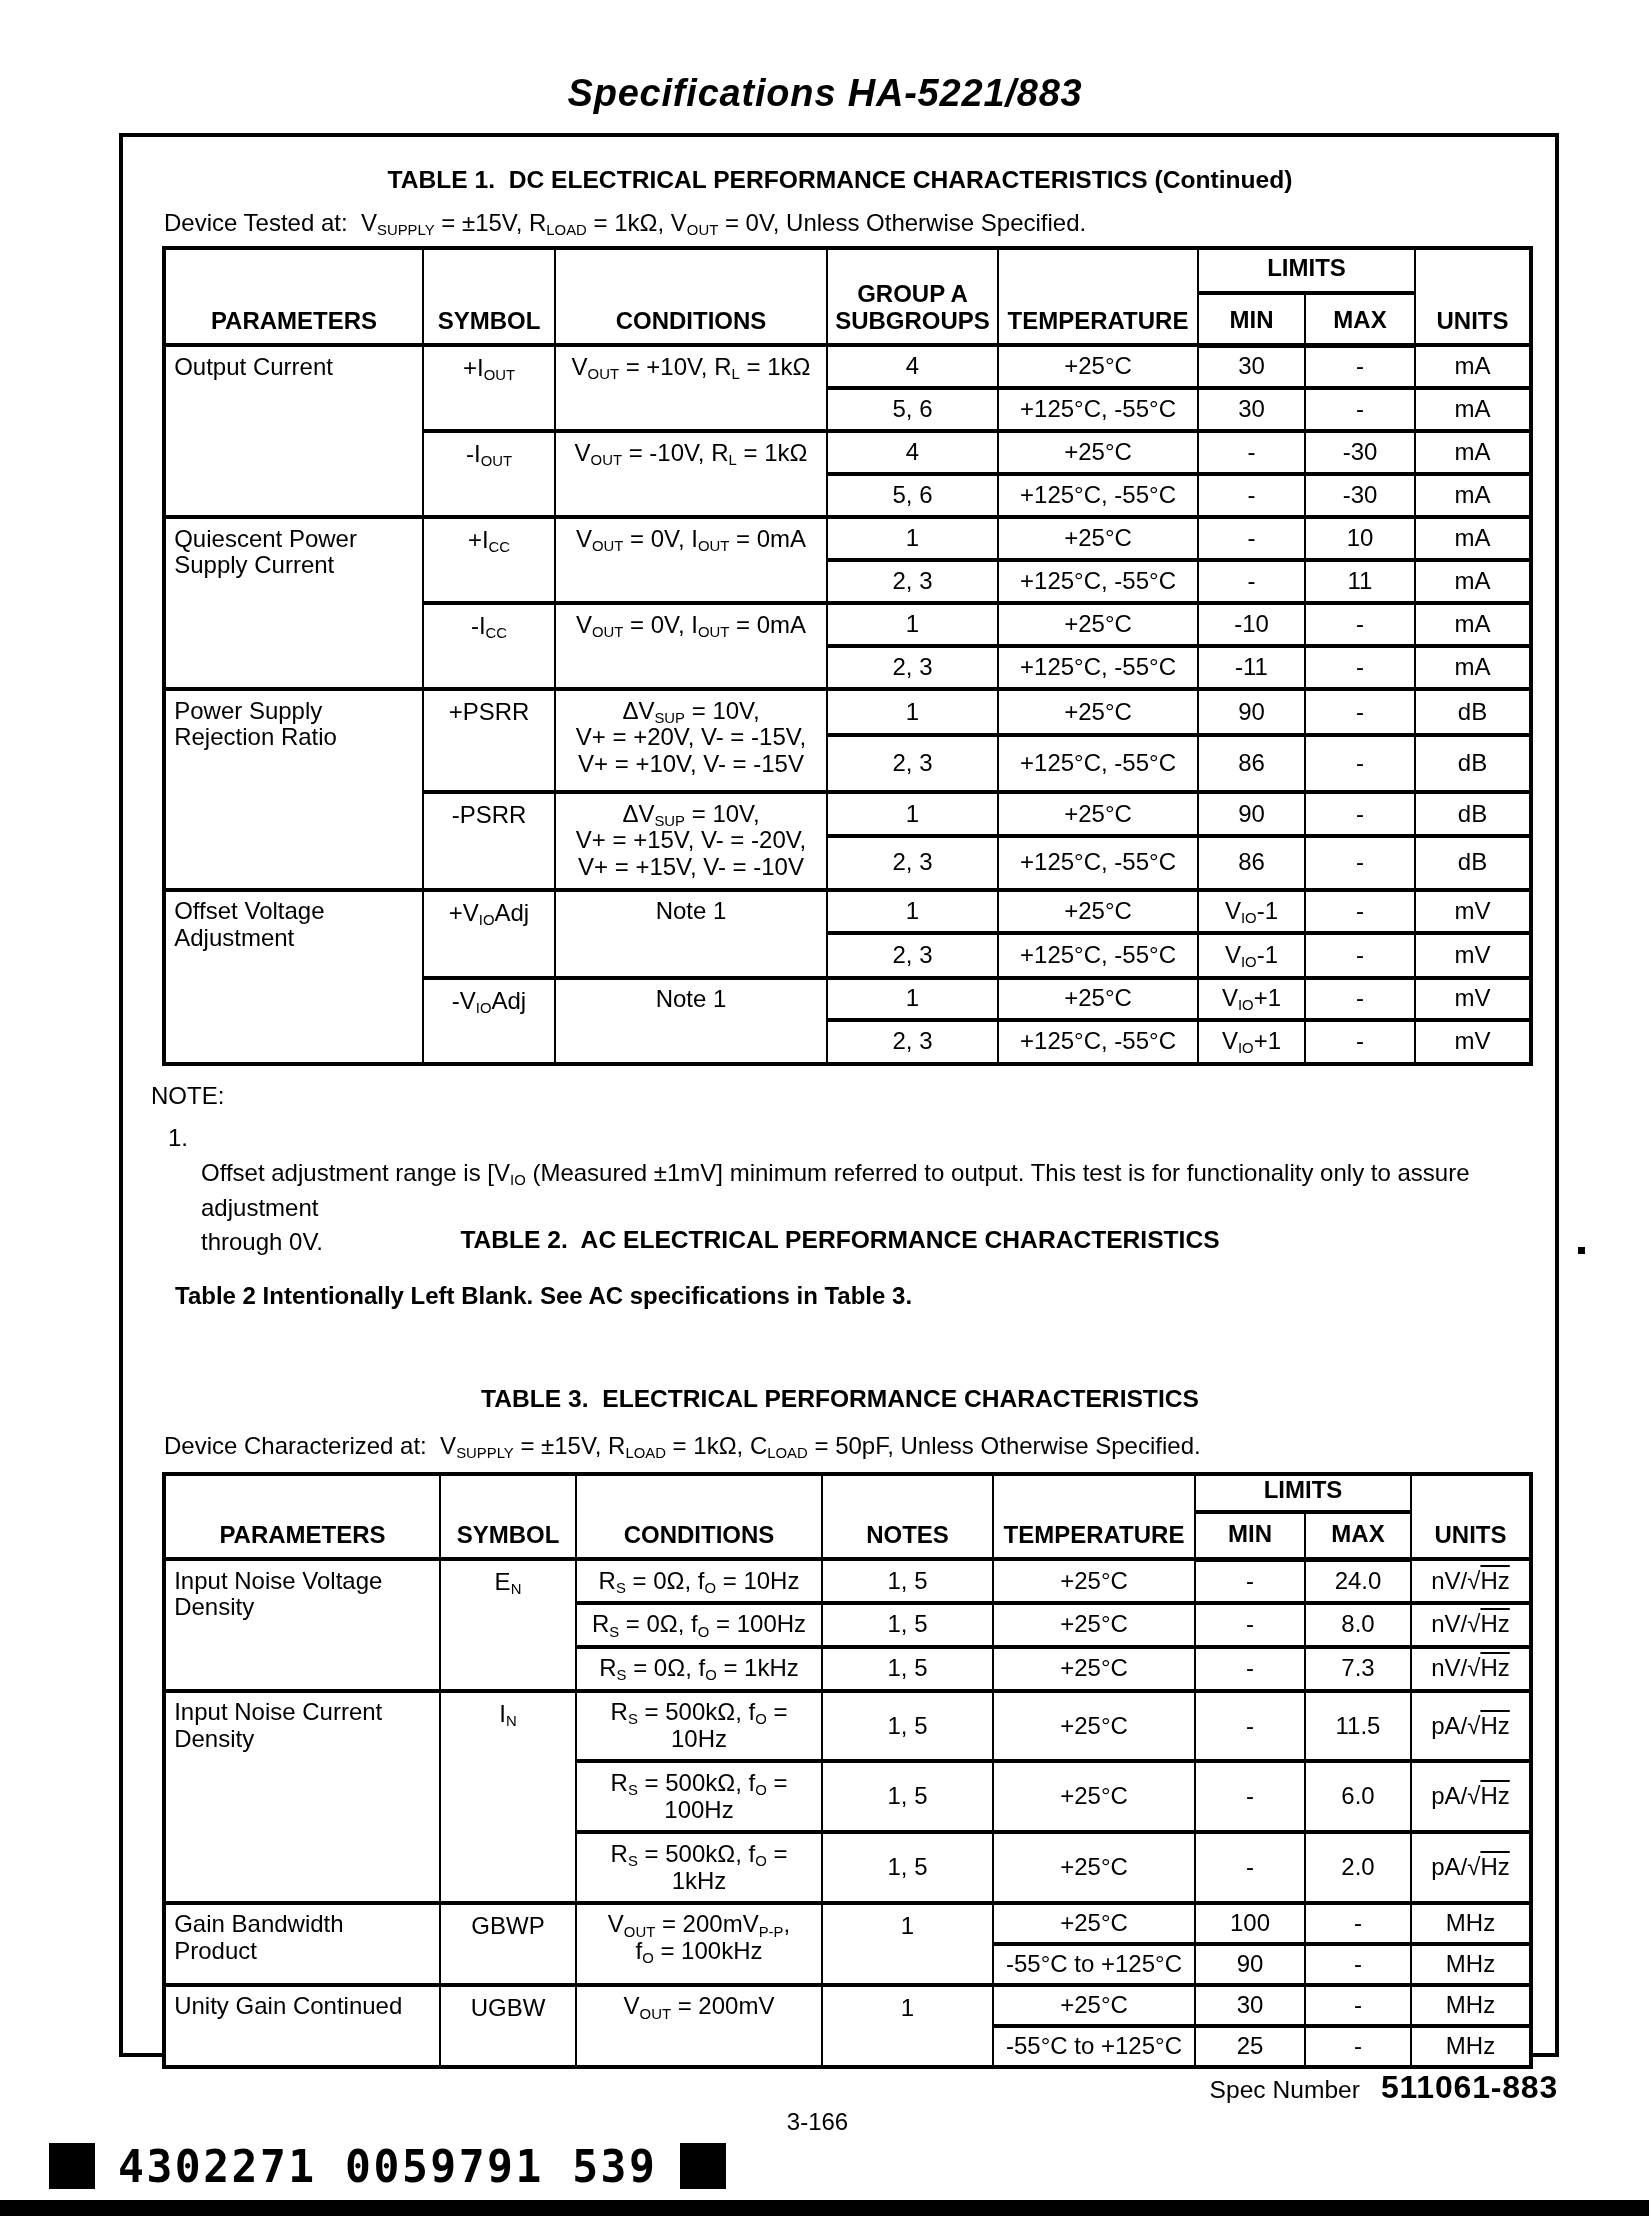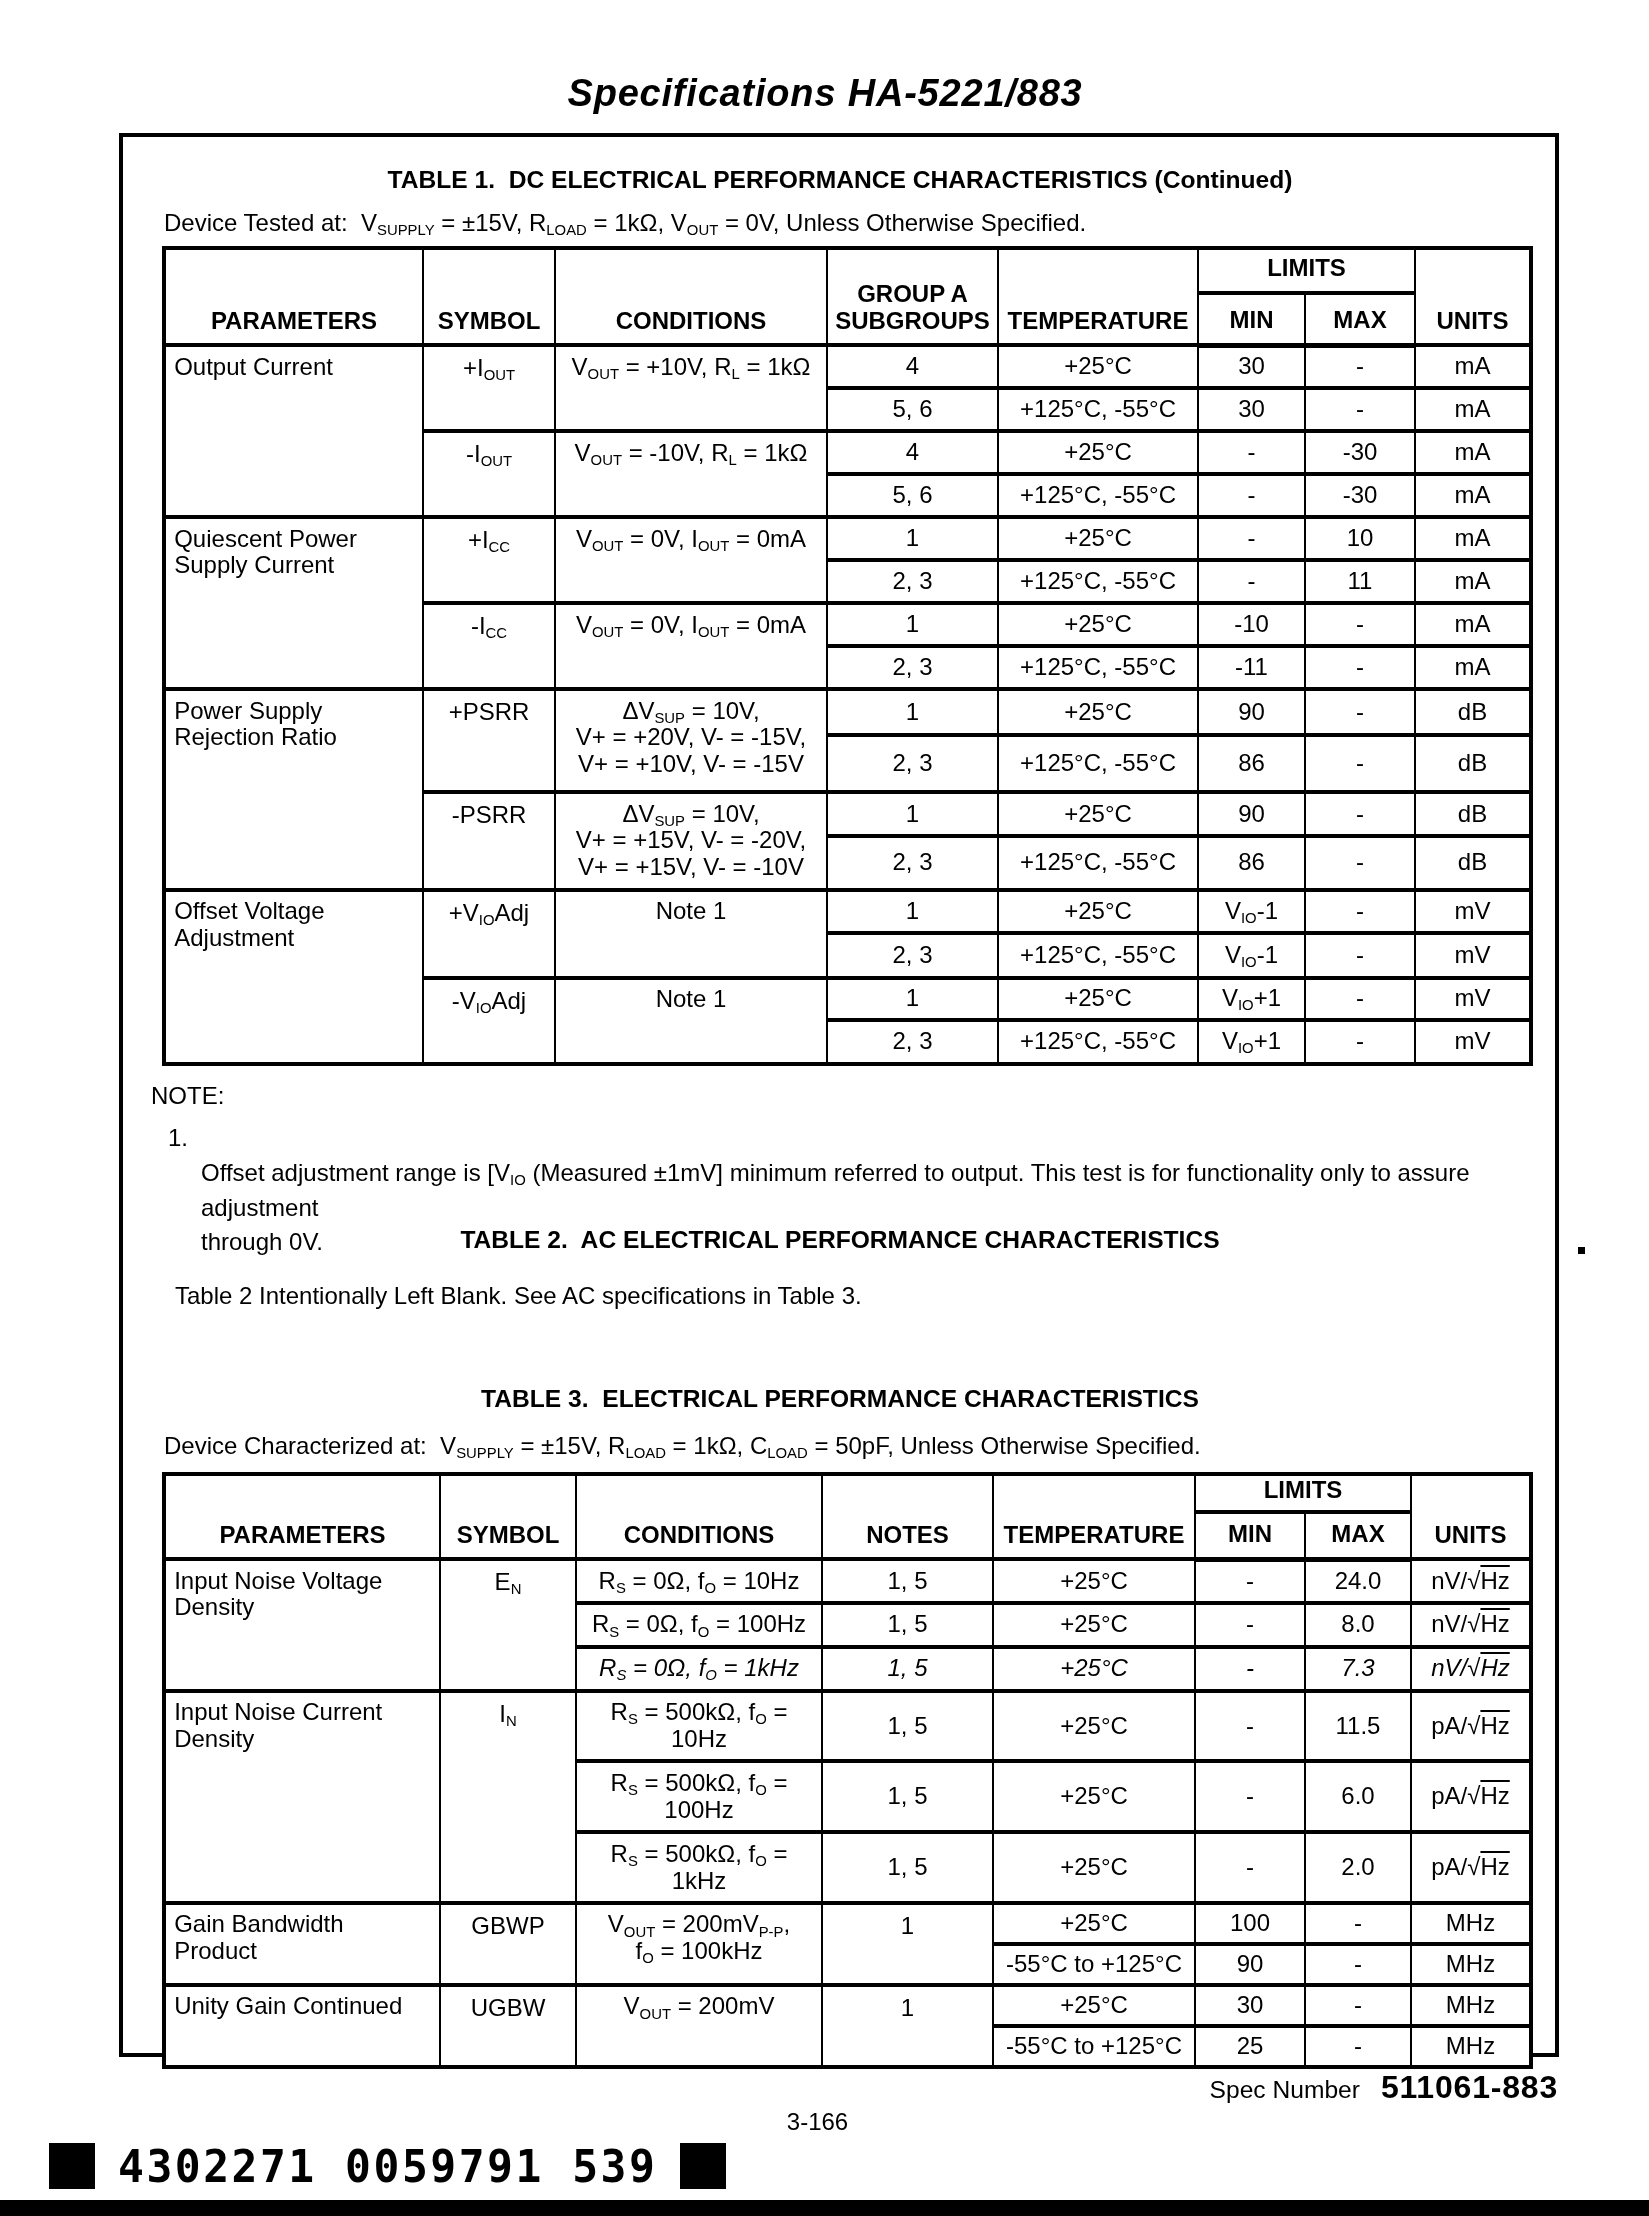--- a/index.html
+++ b/index.html
@@ -11,21 +11,21 @@
   .page-title{
     top:72px;left:0;width:1650px;text-align:center;
     font-size:38px;font-weight:bold;font-style:italic;letter-spacing:0.8px;
   }
   .outer-box{
     left:119px;top:133px;width:1440px;height:1924px;
     border:4.9px solid #000;box-sizing:border-box;
   }
   .section-title{left:128px;width:1424px;text-align:center;font-size:24.6px;font-weight:bold;}
   .device-line{left:164px;font-size:24px;}
-  .body-text{font-size:24px;}
+  .body-text{font-size:24px;font-weight:bold;}
   table{border-collapse:collapse;table-layout:fixed;background:#fff;}
   .spec-table{border:4.9px solid #000;}
   .spec-table td,.spec-table th{
     border:2.5px solid #000;border-top-width:4.1px;border-bottom-width:4.1px;
     font-size:24px;line-height:1.12;white-space:pre-line;overflow:hidden;
   }
   .spec-table thead th{font-weight:bold;text-align:center;vertical-align:bottom;padding:0 3.3px 8.2px 3.3px;}
   .spec-table thead th.limits{vertical-align:middle;padding-bottom:4.9px;border-bottom-width:4.1px;}
   .spec-table thead tr:last-child th{border-bottom-width:5.7px;}
   td.l{ text-align:left;vertical-align:top;padding:6.5px 8.2px;}
@@ -278,21 +278,21 @@
       <td class="c">nV/√<span class="over">Hz</span></td>
     </tr>
     <tr style="height:41px;">
       <td class="cond">R<sub>S</sub> = 0Ω, f<sub>O</sub> = 100Hz</td>
       <td class="c">1, 5</td>
       <td class="c">+25°C</td>
       <td class="c">-</td>
       <td class="c">8.0</td>
       <td class="c">nV/√<span class="over">Hz</span></td>
     </tr>
-    <tr style="height:41px;font-style:italic;">
+    <tr style="height:41px;">
       <td class="cond">R<sub>S</sub> = 0Ω, f<sub>O</sub> = 1kHz</td>
       <td class="c">1, 5</td>
       <td class="c">+25°C</td>
       <td class="c">-</td>
       <td class="c">7.3</td>
       <td class="c">nV/√<span class="over">Hz</span></td>
     </tr>
     <tr style="height:41px;">
       <td class="l" rowspan="3">Input Noise Current Density</td>
       <td class="sym" rowspan="3">I<sub>N</sub></td>

